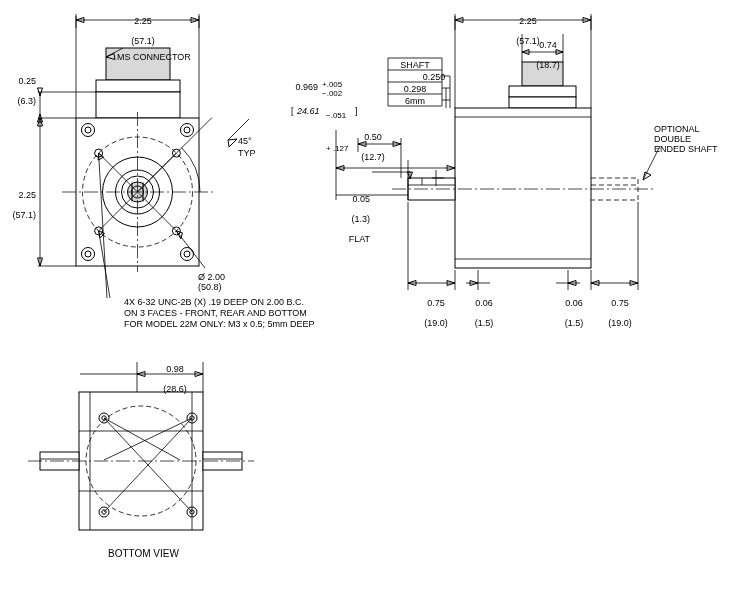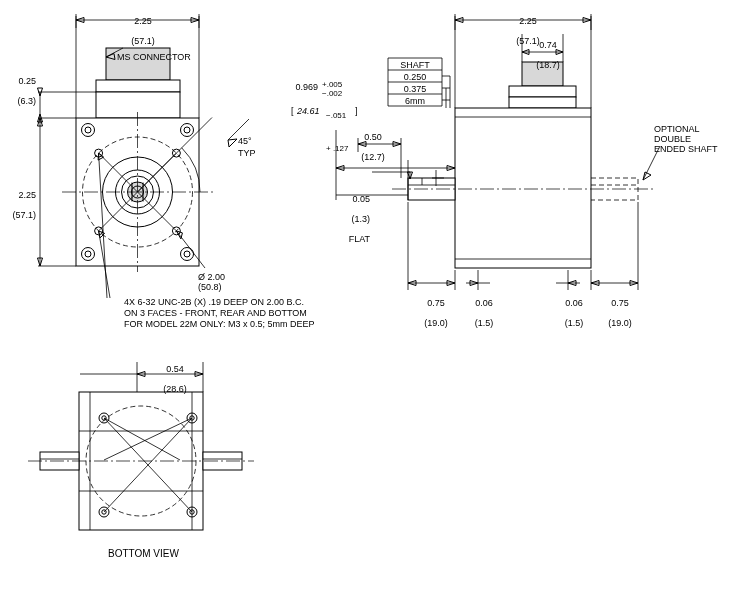--- a/index.html
+++ b/index.html
@@ -257,22 +257,22 @@
     <span>2.25</span><br>
     <span>(57.1)</span>
   </div>
 
   <div class="lbl c" style="left:512px;top:30px;width:62px;">
     <span>0.74</span><br>
     <span>(18.7)</span>
   </div>
 
   <div class="lbl c" style="left:390px;top:60px;width:50px;">SHAFT</div>
-  <div class="lbl c" style="left:390px;top:72px;width:50px;">0.250</div>
-  <div class="lbl c" style="left:390px;top:84px;width:50px;">0.375</div>
+  <div class="lbl c" style="left:390px;top:72px;width:50px;padding-left:19px;">0.250</div>
+  <div class="lbl c" style="left:390px;top:84px;width:50px;">0.298</div>
   <div class="lbl c" style="left:390px;top:96px;width:50px;">6mm</div>
 
   <div class="lbl r" style="left:262px;top:82px;width:56px;">0.969</div>
   <div class="lbl s8" style="left:322px;top:80px;">+.005</div>
   <div class="lbl s8" style="left:322px;top:89px;">−.002</div>
 
   <div class="lbl" style="left:291px;top:106px;">[</div>
   <div class="lbl" style="left:297px;top:106px;font-style:italic;">24.61</div>
   <div class="lbl s8" style="left:326px;top:102px;margin-top:42px;">+ .127</div>
   <div class="lbl s8" style="left:326px;top:111px;">−.051</div>
@@ -304,19 +304,19 @@
   <div class="lbl c" style="left:540px;top:288px;width:58px;">
     <span>0.06</span><br>
     <span>(1.5)</span>
   </div>
   <div class="lbl c" style="left:586px;top:288px;width:58px;">
     <span>0.75</span><br>
     <span>(19.0)</span>
   </div>
 
   <div class="lbl c" style="left:140px;top:354px;width:60px;">
-    <span>0.54</span><br>
+    <span>0.98</span><br>
     <span>(28.6)</span>
   </div>
 
   <div class="lbl s10" style="left:108px;top:548px;">BOTTOM VIEW</div>
 
 </div>
 
 </body></html>

